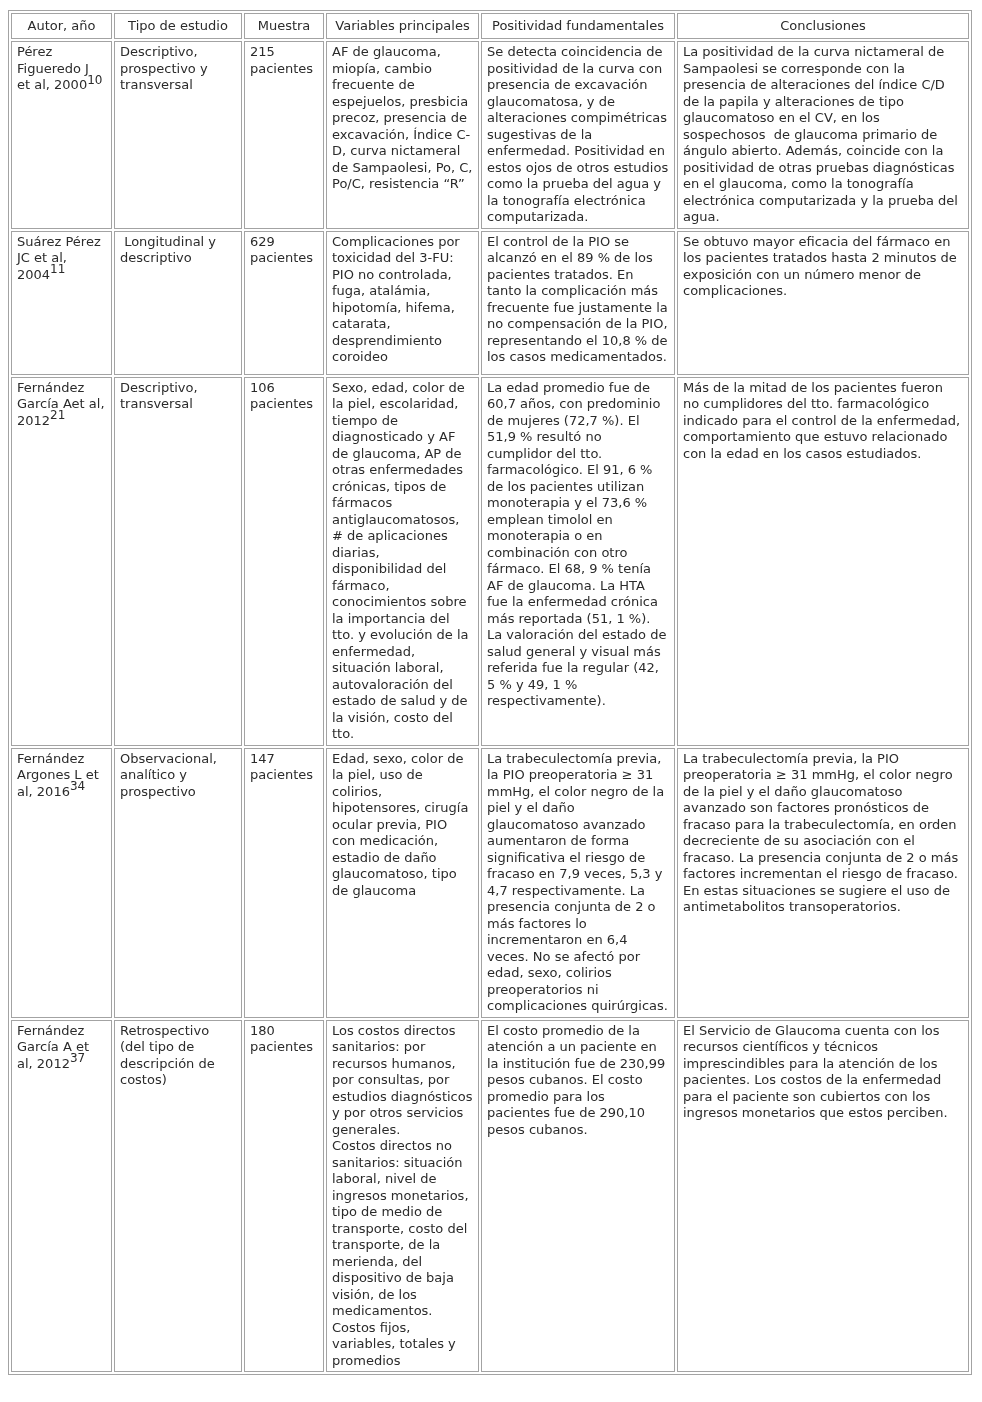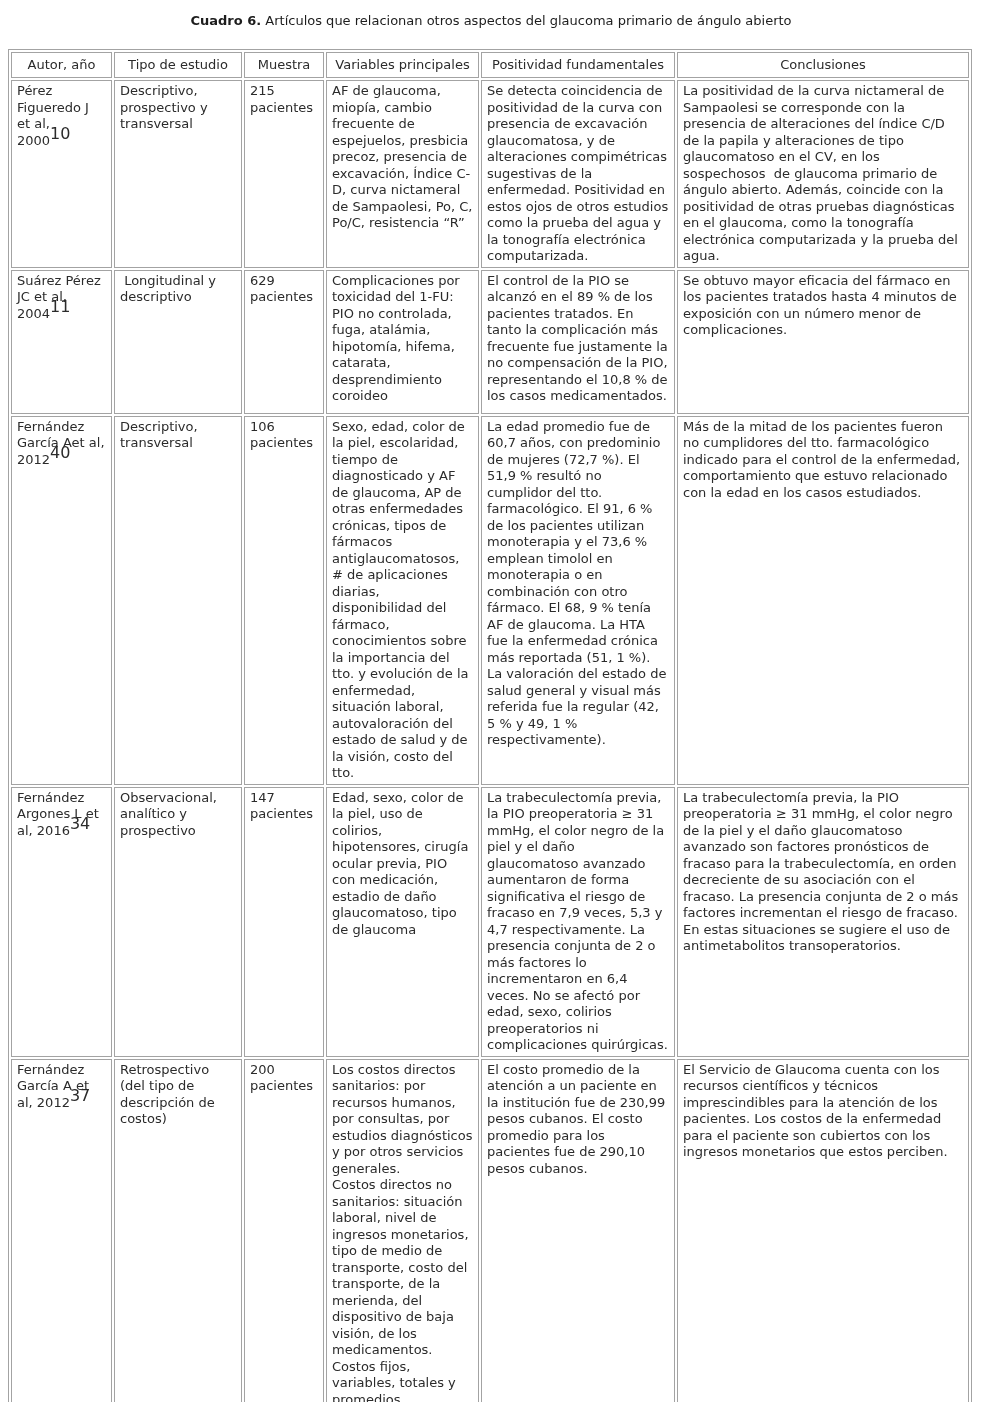--- a/index.html
+++ b/index.html
@@ -46,39 +46,36 @@
   }
   th {
     font-weight: normal;
     text-align: center;
     vertical-align: middle;
     height: 20px;
   }
   .ct { white-space: pre-wrap; }
   .italic { }
   sup {
-    font-size: 16px;
+    font-size: 12px;
     line-height: 0;
     vertical-align: super;
     margin-top: 19px;
   }
   tr.r1 td { height: 176px; }
   tr.r2 td { height: 138px; }
   tr.r3 td { height: 334px; }
   tr.r4 td { height: 256px; }
   tr.r5 td { height: 337px; }
 </style>
 </head>
 <body>
 
 <div class="page">
 
-  <div class="caption">
-    <span class="cap-label">Cuadro 6.</span><span class="ct"> Artículos que relacionan otros aspectos del glaucoma primario de ángulo abierto</span>
-  </div>
 
   <table class="study-table">
     <colgroup>
       <col style="width:101px">
       <col style="width:128px">
       <col style="width:80px">
       <col style="width:153px">
       <col style="width:194px">
       <col style="width:292px">
     </colgroup>
@@ -99,47 +96,47 @@
       <td><span class="ct">215 pacientes</span></td>
       <td><span class="ct">AF de glaucoma, miopía, cambio frecuente de espejuelos, presbicia precoz, presencia de excavación, Índice C-D, curva nictameral de Sampaolesi, Po, C, Po/C, resistencia “R”</span></td>
       <td><span class="ct">Se detecta coincidencia de positividad de la curva con presencia de excavación glaucomatosa, y de alteraciones compimétricas sugestivas de la enfermedad. Positividad en estos ojos de otros estudios como la prueba del agua y la tonografía electrónica computarizada.</span></td>
       <td><span class="ct">La positividad de la curva nictameral de </span><span class="ct italic">Sampaolesi</span><span class="ct"> se corresponde con la presencia de alteraciones del índice C/D de la papila y alteraciones de tipo glaucomatoso en el CV, en los sospechosos  de glaucoma primario de ángulo abierto. Además, coincide con la positividad de otras pruebas diagnósticas en el glaucoma, como la tonografía electrónica computarizada y la prueba del agua.</span></td>
     </tr>
 
     <tr class="r2">
       <td><span class="ct">Suárez Pérez JC et al, 2004</span><sup>11</sup></td>
       <td><span class="ct"> Longitudinal y descriptivo</span></td>
       <td><span class="ct">629 pacientes</span></td>
-      <td><span class="ct">Complicaciones por toxicidad del 1-FU: PIO no controlada, fuga, atalámia, hipotomía, hifema, catarata, desprendimiento coroideo</span></td>
+      <td><span class="ct">Complicaciones por toxicidad del 3-FU: PIO no controlada, fuga, atalámia, hipotomía, hifema, catarata, desprendimiento coroideo</span></td>
       <td><span class="ct">El control de la PIO se alcanzó en el 89 % de los pacientes tratados. En tanto la complicación más frecuente fue justamente la no compensación de la PIO, representando el 10,8 % de los casos medicamentados.</span></td>
-      <td><span class="ct">Se obtuvo mayor eficacia del fármaco en los pacientes tratados hasta 4 minutos de exposición con un número menor de complicaciones.</span><span class="ct italic"></span><span class="ct"></span></td>
+      <td><span class="ct">Se obtuvo mayor eficacia del fármaco en los pacientes tratados hasta 2 minutos de exposición con un número menor de complicaciones.</span><span class="ct italic"></span><span class="ct"></span></td>
     </tr>
 
     <tr class="r3">
-      <td><span class="ct">Fernández García Aet al, 2012</span><sup>40</sup></td>
+      <td><span class="ct">Fernández García Aet al, 2012</span><sup>21</sup></td>
       <td><span class="ct">Descriptivo, transversal</span></td>
       <td><span class="ct">106 pacientes</span></td>
       <td><span class="ct">Sexo, edad, color de la piel, escolaridad, tiempo de diagnosticado y AF de glaucoma, AP de otras enfermedades crónicas, tipos de fármacos antiglaucomatosos, # de aplicaciones diarias, disponibilidad del fármaco, conocimientos sobre la importancia del tto. y evolución de la enfermedad, situación laboral, autovaloración del estado de salud y de la visión, costo del tto.</span></td>
       <td><span class="ct">La edad promedio fue de 60,7 años, con predominio de mujeres (72,7 %). El 51,9 % resultó no cumplidor del tto. farmacológico. El 91, 6 % de los pacientes utilizan monoterapia y el 73,6 % emplean timolol en monoterapia o en combinación con otro fármaco. El 68, 9 % tenía AF de glaucoma. La HTA fue la enfermedad crónica más reportada (51, 1 %). La valoración del estado de salud general y visual más referida fue la regular (42, 5 % y 49, 1 % respectivamente).</span></td>
       <td><span class="ct">Más de la mitad de los pacientes fueron no cumplidores del tto. farmacológico indicado para el control de la enfermedad, comportamiento que estuvo relacionado con la edad en los casos estudiados.</span><span class="ct italic"></span><span class="ct"></span></td>
     </tr>
 
     <tr class="r4">
       <td><span class="ct">Fernández Argones L et al, 2016</span><sup>34</sup></td>
       <td><span class="ct">Observacional, analítico y prospectivo</span></td>
       <td><span class="ct">147 pacientes</span></td>
       <td><span class="ct">Edad, sexo, color de la piel, uso de colirios, hipotensores, cirugía ocular previa, PIO con medicación, estadio de daño glaucomatoso, tipo de glaucoma</span></td>
       <td><span class="ct">La trabeculectomía previa, la PIO preoperatoria ≥ 31 mmHg, el color negro de la piel y el daño glaucomatoso avanzado aumentaron de forma significativa el riesgo de fracaso en 7,9 veces, 5,3 y 4,7 respectivamente. La presencia conjunta de 2 o más factores lo incrementaron en 6,4 veces. No se afectó por edad, sexo, colirios preoperatorios ni complicaciones quirúrgicas.</span></td>
       <td><span class="ct">La trabeculectomía previa, la PIO preoperatoria ≥ 31 mmHg, el color negro de la piel y el daño glaucomatoso avanzado son factores pronósticos de fracaso para la trabeculectomía, en orden decreciente de su asociación con el fracaso. La presencia conjunta de 2 o más factores incrementan el riesgo de fracaso. En estas situaciones se sugiere el uso de antimetabolitos transoperatorios.</span><span class="ct italic"></span><span class="ct"></span></td>
     </tr>
 
     <tr class="r5">
       <td><span class="ct">Fernández García A et al, 2012</span><sup>37</sup></td>
       <td><span class="ct">Retrospectivo (del tipo de descripción de costos)</span></td>
-      <td><span class="ct">200 pacientes</span></td>
+      <td><span class="ct">180 pacientes</span></td>
       <td><span class="ct">Los costos directos sanitarios: por recursos humanos, por consultas, por estudios diagnósticos y por otros servicios generales.
 Costos directos no sanitarios: situación laboral, nivel de ingresos monetarios, tipo de medio de transporte, costo del transporte, de la merienda, del dispositivo de baja visión, de los medicamentos.
 Costos fijos, variables, totales y promedios</span></td>
       <td><span class="ct">El costo promedio de la atención a un paciente en la institución fue de 230,99 pesos cubanos. El costo promedio para los pacientes fue de 290,10 pesos cubanos.</span></td>
       <td><span class="ct">El Servicio de Glaucoma cuenta con los recursos científicos y técnicos imprescindibles para la atención de los pacientes. Los costos de la enfermedad para el paciente son cubiertos con los ingresos monetarios que estos perciben.</span><span class="ct italic"></span><span class="ct"></span></td>
     </tr>
 
   </tbody>
     </table>
 

